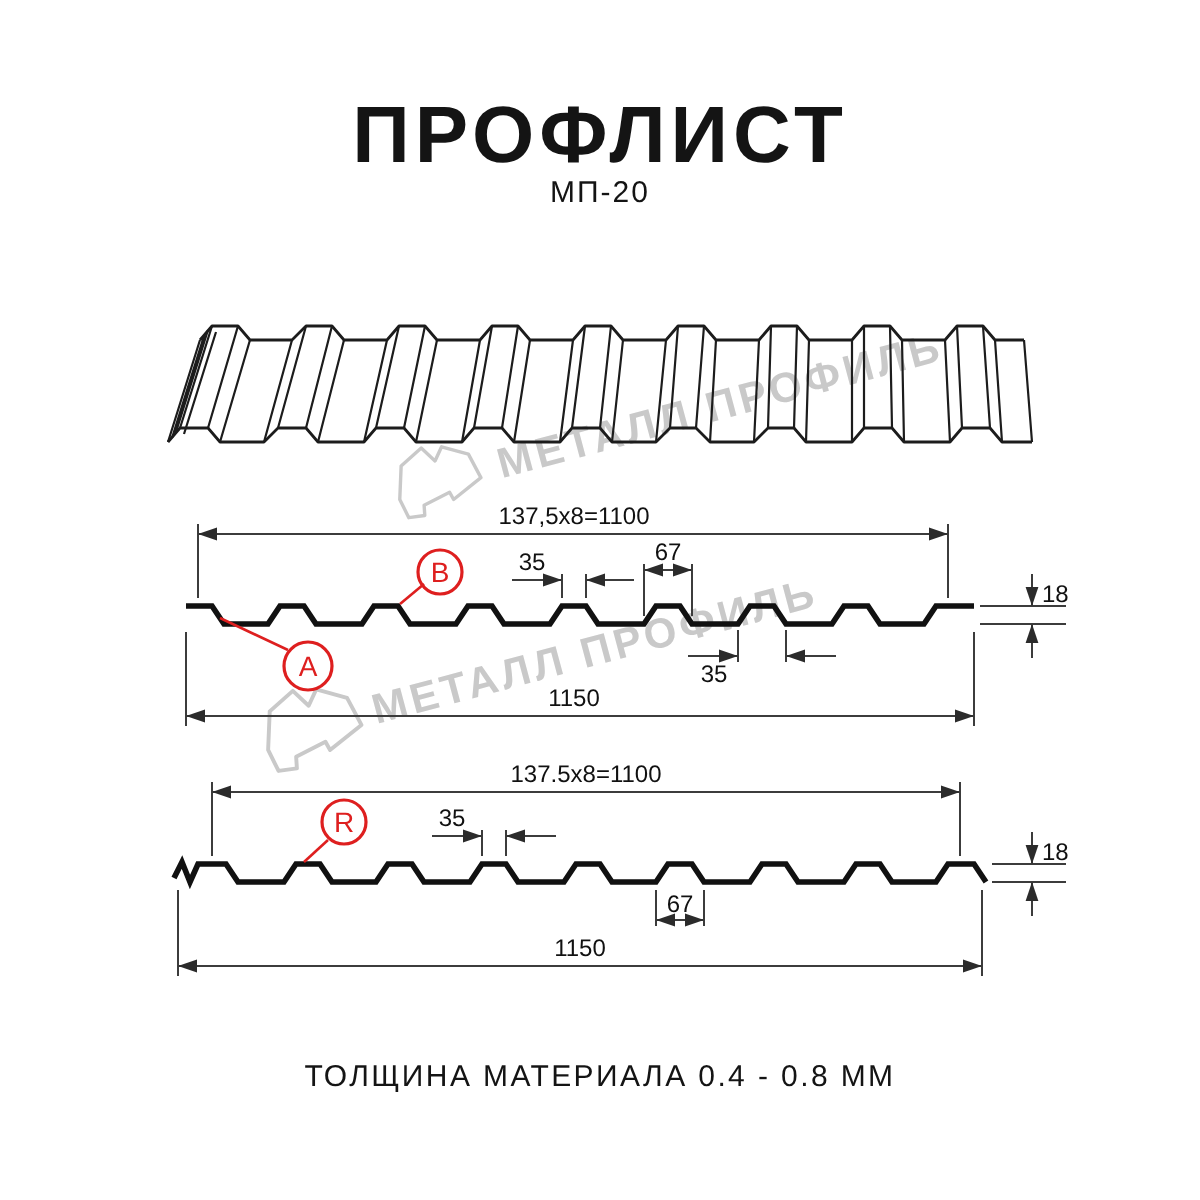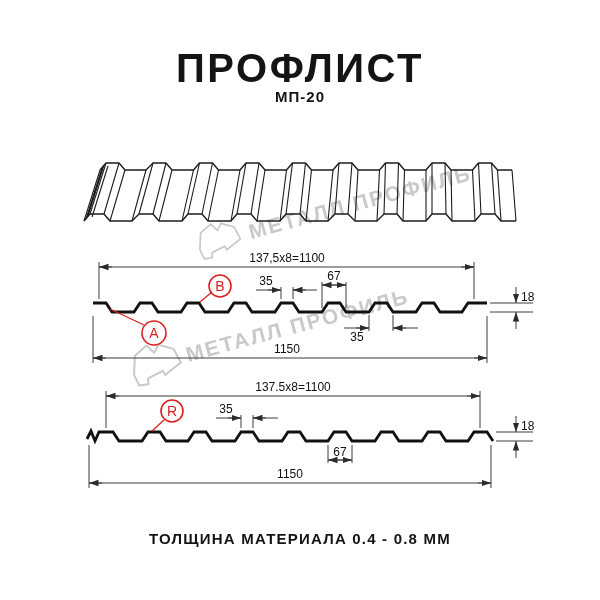--- a/index.html
+++ b/index.html
@@ -11,25 +11,25 @@
   }
   html,body{margin:0;padding:0;}
   body{width:600px;height:600px;background:var(--bg);font-family:"Liberation Sans",sans-serif;}
   .page{position:relative;width:600px;height:600px;background:var(--bg);overflow:hidden;}
   .title{
     position:absolute;top:46px;left:0;width:100%;text-align:center;
     font-size:40px;font-weight:800;letter-spacing:2.5px;color:#141414;
   }
   .subtitle{
     position:absolute;top:88px;left:0;width:100%;text-align:center;
-    font-size:15px;font-weight:700;letter-spacing:1px;color:#141414;
+    font-size:15px;font-weight:400;letter-spacing:1px;color:#141414;
   }
   .footer{
     position:absolute;top:530px;left:0;width:100%;text-align:center;
-    font-size:15px;font-weight:700;letter-spacing:1.2px;color:#141414;
+    font-size:15px;font-weight:400;letter-spacing:1.2px;color:#141414;
   }
   svg{position:absolute;left:0;top:0;}
   .wire{stroke:#1c1c1c;stroke-width:1.1;fill:none;}
   .wire-profile{stroke:#1c1c1c;stroke-width:1.4;fill:none;stroke-linejoin:round;}
   .profile{stroke:#111;stroke-width:2.8;fill:none;stroke-linejoin:miter;}
   .dimline{stroke:var(--dim);stroke-width:1;fill:none;}
   .dimtext{fill:#111;font-size:12px;font-family:"Liberation Sans",sans-serif;}
   .red{stroke:var(--accent-red);fill:none;stroke-width:1.6;}
   .redleader{stroke:var(--accent-red);stroke-width:1.3;fill:none;}
   .redtext{fill:var(--accent-red);font-size:14px;font-family:"Liberation Sans",sans-serif;}

